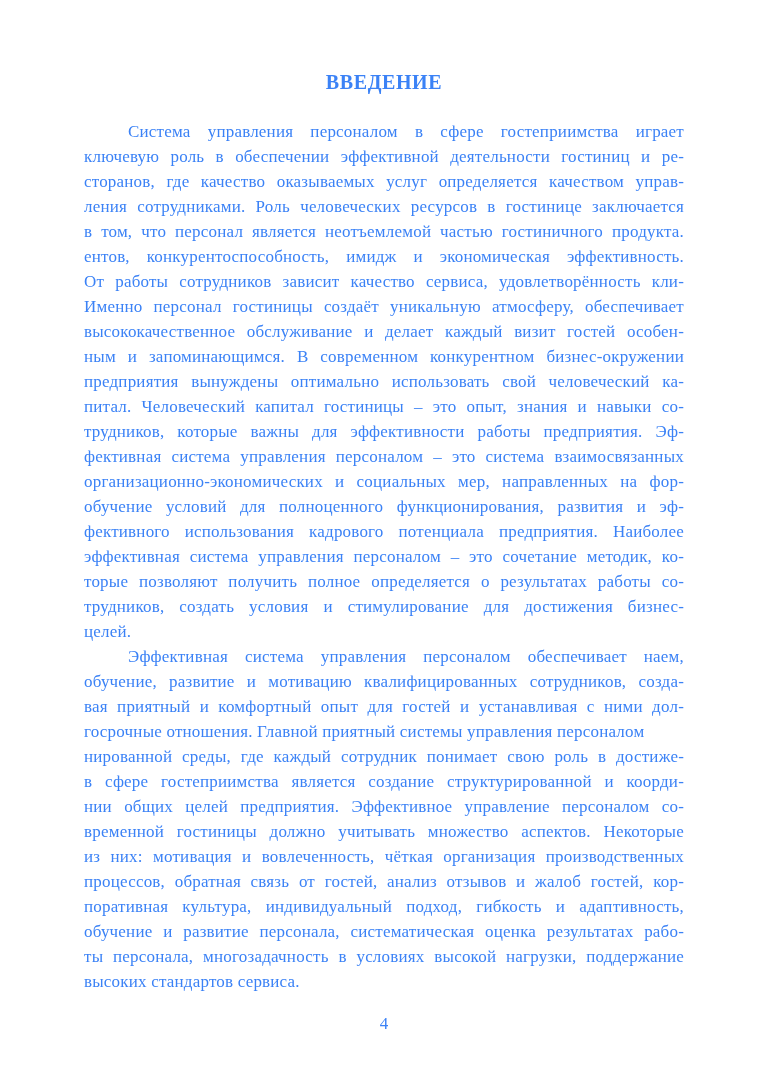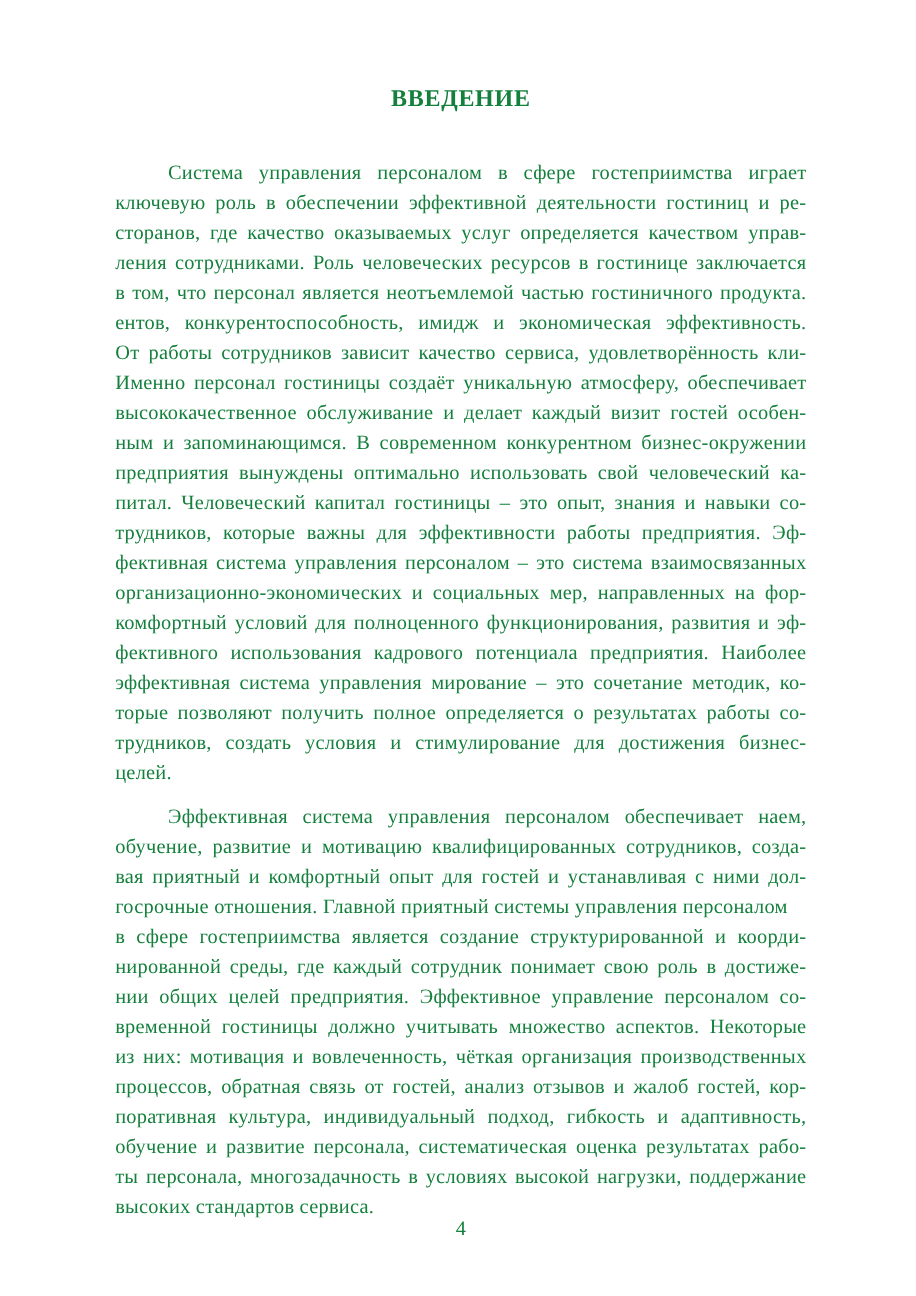--- a/index.html
+++ b/index.html
@@ -6,21 +6,21 @@
     margin: 0;
     padding: 0;
     background: #ffffff;
   }
   .page {
     position: relative;
     width: 763px;
     height: 1080px;
     background: #ffffff;
     font-family: "Liberation Serif", "DejaVu Serif", serif;
-    color: #15803d;
+    color: #3b82f6;
     overflow: hidden;
   }
   .title {
     position: absolute;
     top: 70px;
     left: 84px;
     width: 600px;
     text-align: center;
     font-size: 20px;
     line-height: 25px;
@@ -29,21 +29,21 @@
   }
   .content {
     position: absolute;
     top: 119px;
     left: 84px;
     width: 600px;
     font-size: 17px;
     line-height: 25px;
     letter-spacing: 0.2px;
   }
-  .para { margin: 12px; padding: 0; }
+  .para { margin: 0; padding: 0; }
   .line {
     height: 25px;
     overflow: hidden;
     text-align: justify;
     text-align-last: justify;
   }
   .line.noj {
     text-align: center;
     text-align-last: left;
   }
@@ -78,35 +78,35 @@
       <div class="line">ентов, конкурентоспособность, имидж и экономическая эффективность.</div>
       <div class="line">От работы сотрудников зависит качество сервиса, удовлетворённость кли-</div>
       <div class="line">Именно персонал гостиницы создаёт уникальную атмосферу, обеспечивает</div>
       <div class="line">высококачественное обслуживание и делает каждый визит гостей особен-</div>
       <div class="line">ным и запоминающимся. В современном конкурентном бизнес-окружении</div>
       <div class="line">предприятия вынуждены оптимально использовать свой человеческий ка-</div>
       <div class="line">питал. Человеческий капитал гостиницы – это опыт, знания и навыки со-</div>
       <div class="line">трудников, которые важны для эффективности работы предприятия. Эф-</div>
       <div class="line">фективная система управления персоналом – это система взаимосвязанных</div>
       <div class="line">организационно-экономических и социальных мер, направленных на фор-</div>
-      <div class="line">комфортный условий для полноценного функционирования, развития и эф-</div>
+      <div class="line">обучение условий для полноценного функционирования, развития и эф-</div>
       <div class="line">фективного использования кадрового потенциала предприятия. Наиболее</div>
-      <div class="line">эффективная система управления мирование – это сочетание методик, ко-</div>
+      <div class="line">эффективная система управления персоналом – это сочетание методик, ко-</div>
       <div class="line">торые позволяют получить полное определяется о результатах работы со-</div>
       <div class="line">трудников, создать условия и стимулирование для достижения бизнес-</div>
       <div class="line noj">целей.</div>
     </div>
 
     <div class="para">
       <div class="line indent">Эффективная система управления персоналом обеспечивает наем,</div>
       <div class="line">обучение, развитие и мотивацию квалифицированных сотрудников, созда-</div>
       <div class="line">вая приятный и комфортный опыт для гостей и устанавливая с ними дол-</div>
       <div class="line noj">госрочные отношения. Главной приятный системы управления персоналом</div>
+      <div class="line">нированной среды, где каждый сотрудник понимает свою роль в достиже-</div>
       <div class="line">в сфере гостеприимства является создание структурированной и коорди-</div>
-      <div class="line">нированной среды, где каждый сотрудник понимает свою роль в достиже-</div>
       <div class="line">нии общих целей предприятия. Эффективное управление персоналом со-</div>
       <div class="line">временной гостиницы должно учитывать множество аспектов. Некоторые</div>
       <div class="line">из них: мотивация и вовлеченность, чёткая организация производственных</div>
       <div class="line">процессов, обратная связь от гостей, анализ отзывов и жалоб гостей, кор-</div>
       <div class="line">поративная культура, индивидуальный подход, гибкость и адаптивность,</div>
       <div class="line">обучение и развитие персонала, систематическая оценка результатах рабо-</div>
       <div class="line">ты персонала, многозадачность в условиях высокой нагрузки, поддержание</div>
       <div class="line noj">высоких стандартов сервиса.</div>
     </div>
 

